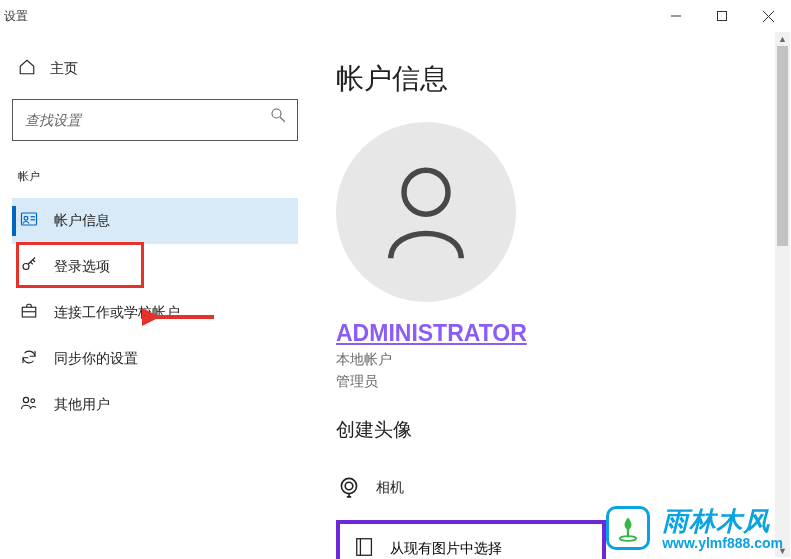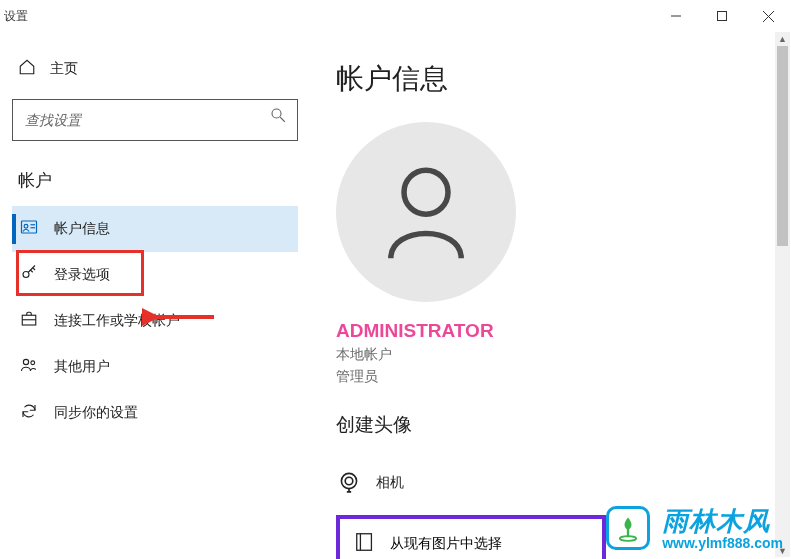--- a/index.html
+++ b/index.html
@@ -71,21 +71,21 @@
       color: #333;
       font-family: inherit;
     }
     .search-input::placeholder { color: #666; font-style: italic; }
     .search-icon {
       position: absolute;
       right: 10px;
       top: 6px;
     }
     .section-label {
-      font-size: 17px;
+      font-size: 11px;
       color: #222;
       padding: 6px 6px 14px 6px;
     }
     .nav-item {
       display: flex;
       align-items: center;
       gap: 16px;
       padding: 12px 8px;
       cursor: pointer;
       position: relative;
@@ -133,23 +133,24 @@
       width: 180px;
       height: 180px;
       border-radius: 50%;
       background: #e7e7e7;
       display: flex;
       align-items: center;
       justify-content: center;
       margin-bottom: 18px;
     }
     .username {
-      font-size: 19px;
+      font-size: 23px;
       font-weight: 600;
-      color: #ec4899;
+      color: #8b5cf6;
+      text-decoration: underline;
     }
     .sub1, .sub2 {
       font-size: 14px;
       color: #6a6a6a;
       margin-top: 4px;
     }
     .section-heading {
       font-size: 19px;
       color: #222;
       margin-top: 26px;
@@ -311,37 +312,37 @@
             <path d="M9 7V5a2 2 0 012-2h2a2 2 0 012 2v2"></path>
             <line x1="3" y1="13" x2="21" y2="13"></line>
           </svg>
       </span>
       <span class="nav-label">连接工作或学校帐户</span>
     </div>
 
     <div class="nav-item">
       <span>
         <svg width="18" height="18" viewBox="0 0 24 24" fill="none" stroke="#222" stroke-width="1.5">
+            <path d="M20 11A8 8 0 006 7M4 13a8 8 0 0014 4"></path>
+            <path d="M20 4v7h-7M4 20v-7h7"></path>
+          </svg>
+      </span>
+      <span class="nav-label">同步你的设置</span>
+    </div>
+
+    <div class="nav-item">
+      <span>
+        <svg width="18" height="18" viewBox="0 0 24 24" fill="none" stroke="#222" stroke-width="1.5">
             <circle cx="8" cy="8" r="3.5"></circle>
             <path d="M2 20c0-3 3-5 6-5s6 2 6 5"></path>
             <circle cx="17" cy="9" r="2.5"></circle>
             <path d="M14 19c1-3 5-3 7-1"></path>
           </svg>
       </span>
       <span class="nav-label">其他用户</span>
-    </div>
-
-    <div class="nav-item">
-      <span>
-        <svg width="18" height="18" viewBox="0 0 24 24" fill="none" stroke="#222" stroke-width="1.5">
-            <path d="M20 11A8 8 0 006 7M4 13a8 8 0 0014 4"></path>
-            <path d="M20 4v7h-7M4 20v-7h7"></path>
-          </svg>
-      </span>
-      <span class="nav-label">同步你的设置</span>
     </div>
   </div>
 
   <div class="content">
     <h1 class="page-title">帐户信息</h1>
 
     <div class="avatar">
       <svg width="110" height="110" viewBox="0 0 100 100" fill="none" stroke="#484848" stroke-width="5">
         <circle cx="50" cy="32" r="20"></circle>
         <path d="M18 92 C18 62 82 62 82 92"></path>

